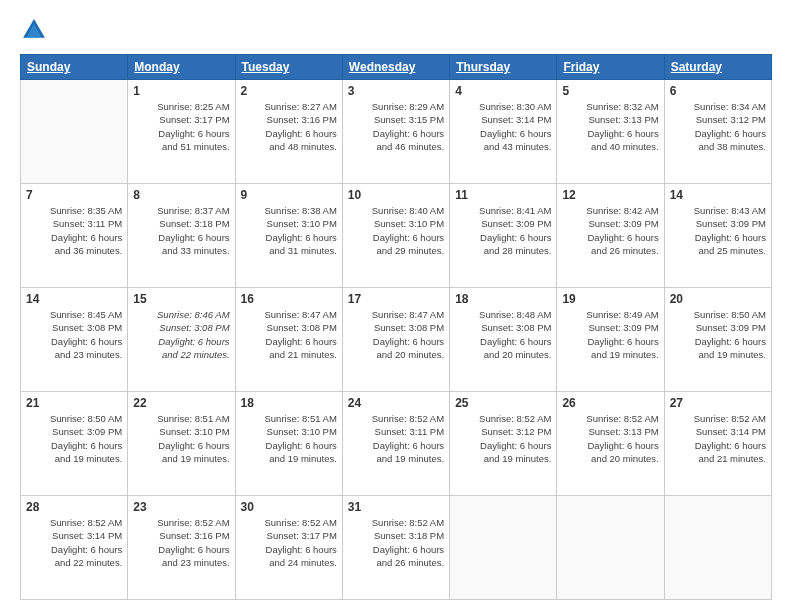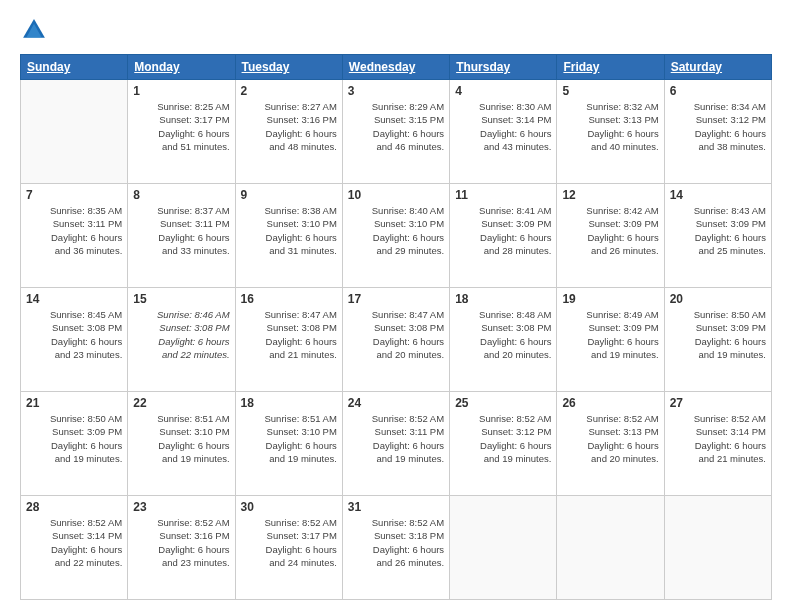--- a/index.html
+++ b/index.html
@@ -187,21 +187,21 @@
           <td>
             <span class="day-number">7</span>
             <div class="day-info" style="white-space: pre-line;">Sunrise: 8:35 AM
 Sunset: 3:11 PM
 Daylight: 6 hours
 and 36 minutes.</div>
           </td>
           <td>
             <span class="day-number">8</span>
             <div class="day-info" style="white-space: pre-line;">Sunrise: 8:37 AM
-Sunset: 3:11 PM
+Sunset: 3:18 PM
 Daylight: 6 hours
 and 33 minutes.</div>
           </td>
           <td>
             <span class="day-number">9</span>
             <div class="day-info" style="white-space: pre-line;">Sunrise: 8:38 AM
 Sunset: 3:10 PM
 Daylight: 6 hours
 and 31 minutes.</div>
           </td>

